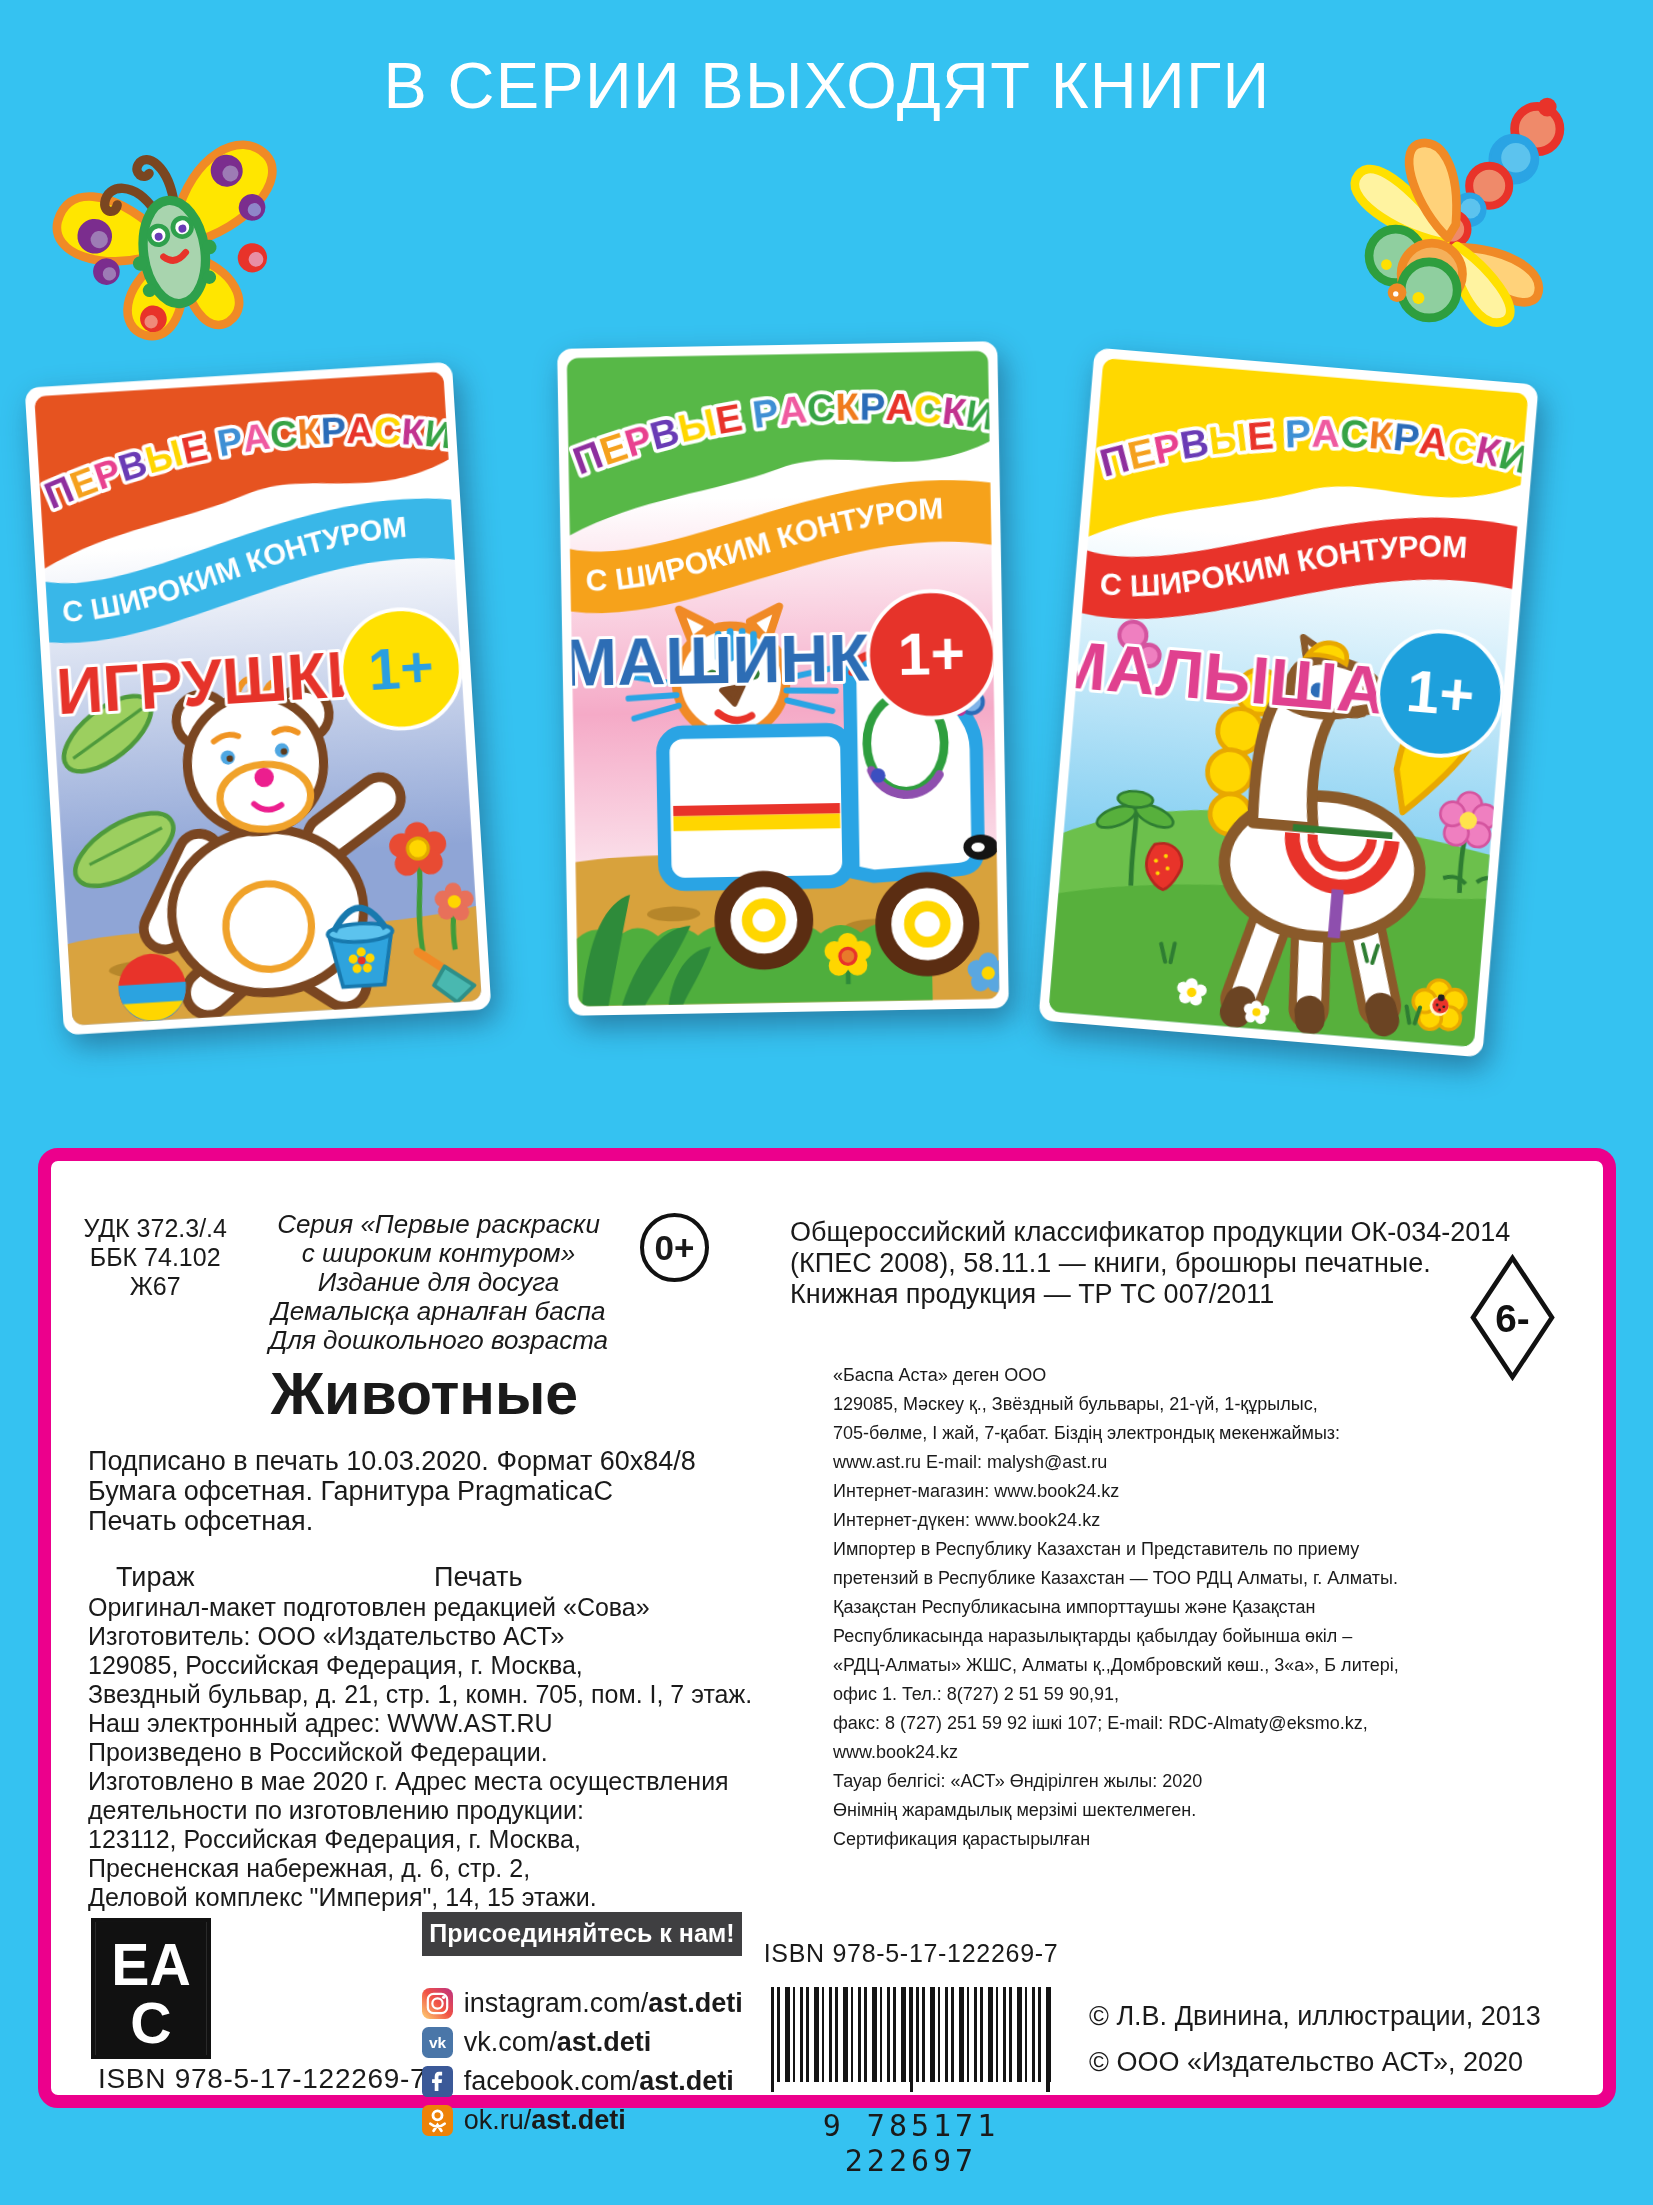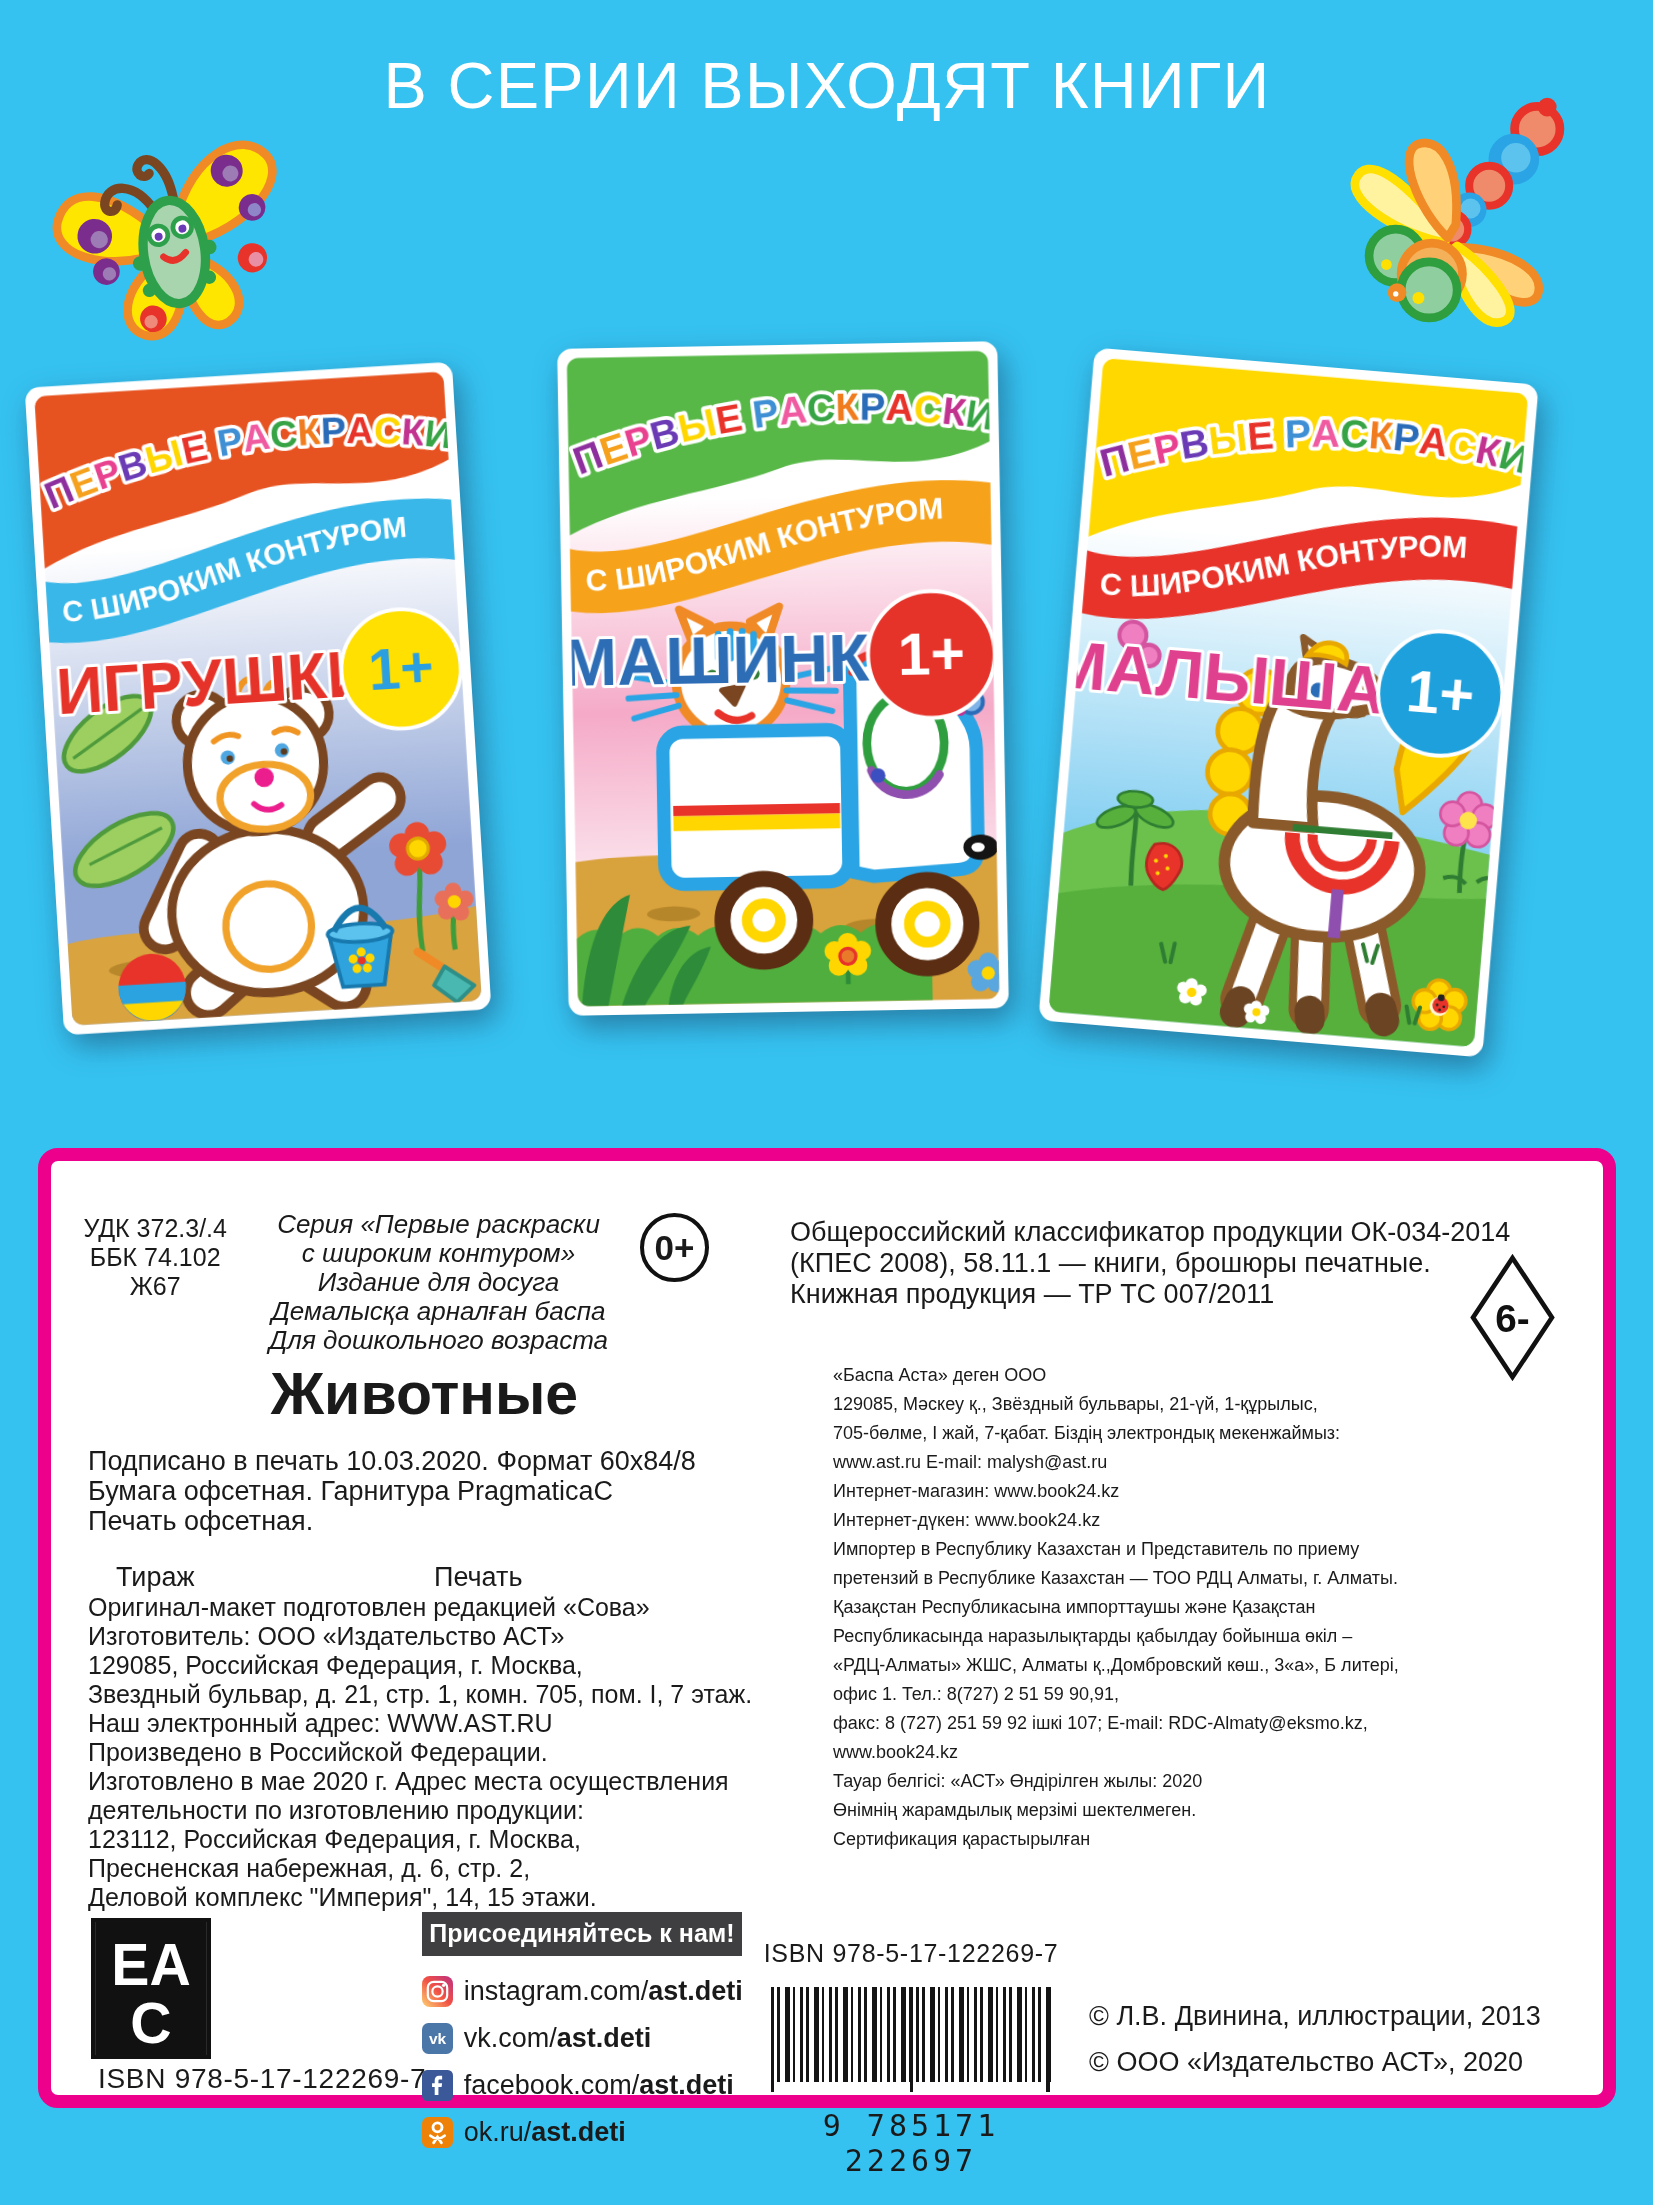--- a/index.html
+++ b/index.html
@@ -52,21 +52,21 @@
   .diamond6{left:1418px;top:93px;width:87px;height:127px;}
   .kz-info{left:782px;top:200px;font-size:18px;line-height:29px;}
   .eac{left:40px;top:757px;width:120px;height:141px;}
   .isbn-left{left:47px;top:902px;font-size:28px;letter-spacing:0.7px;}
   
   .social{left:371px;top:739px;width:320px;}
   .social-header{
     background:#3f3f41;color:#fff;text-align:center;font-size:25px;font-weight:bold;
     padding:6.7px 0 8px 0;
   }
-  .social-rows{margin-top:8px;display:flex;flex-direction:column;gap:16px;}
+  .social-rows{margin-top:20px;display:flex;flex-direction:column;gap:8px;}
   .social-row{display:flex;align-items:center;gap:10.7px;font-size:27px;}
   .social-row .icon{width:31px;height:31px;flex:0 0 31px;}
   .social-bold{font-weight:bold;}
   
   .barcode{left:710px;top:766px;width:300px;text-align:center;}
   .barcode-isbn{font-size:25px;letter-spacing:0.7px;}
   .bars{
     margin:6.7px auto 0 auto;width:280px;height:95px;position:relative;
     background:repeating-linear-gradient(90deg,
       #141414 0 3.3px,#ffffff 3.3px 6px,#141414 6px 8.7px,#ffffff 8.7px 14px,

